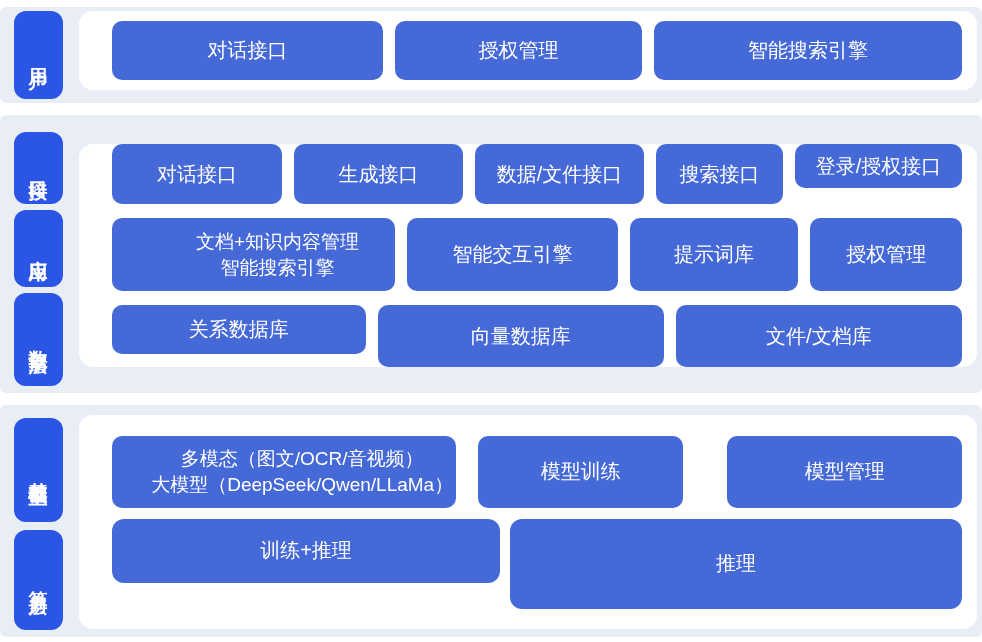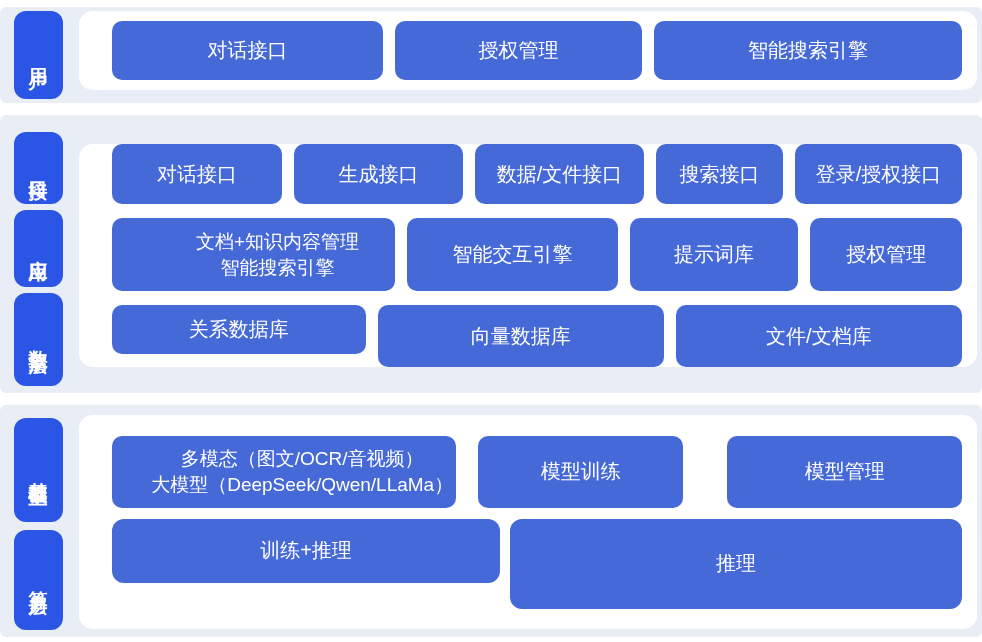--- a/index.html
+++ b/index.html
@@ -100,21 +100,21 @@
     <div class="pill" style="height:93px;">
       <span>数据层</span>
     </div>
   </div>
   <div class="panel panel-middle">
     <div class="row">
       <div class="btn" style="flex:170 1 0; height:60px;">对话接口</div>
       <div class="btn" style="flex:169 1 0; height:60px;">生成接口</div>
       <div class="btn" style="flex:169 1 0; height:60px;">数据/文件接口</div>
       <div class="btn" style="flex:127 1 0; height:60px;">搜索接口</div>
-      <div class="btn" style="flex:167 1 0; height:60px;">登录/授权接口</div>
+      <div class="btn" style="flex:167 1 0; height:44px;">登录/授权接口</div>
     </div>
     <div class="row">
       <div class="btn btn-2line" style="flex:251 1 0; height:73px;padding-left:48px;">文档+知识内容管理
 智能搜索引擎</div>
       <div class="btn" style="flex:225 1 0; height:73px;">智能交互引擎</div>
       <div class="btn" style="flex:180 1 0; height:73px;">提示词库</div>
       <div class="btn" style="flex:162 1 0; height:73px;">授权管理</div>
     </div>
     <div class="row">
       <div class="btn" style="flex:256 1 0; height:49px;">关系数据库</div>

